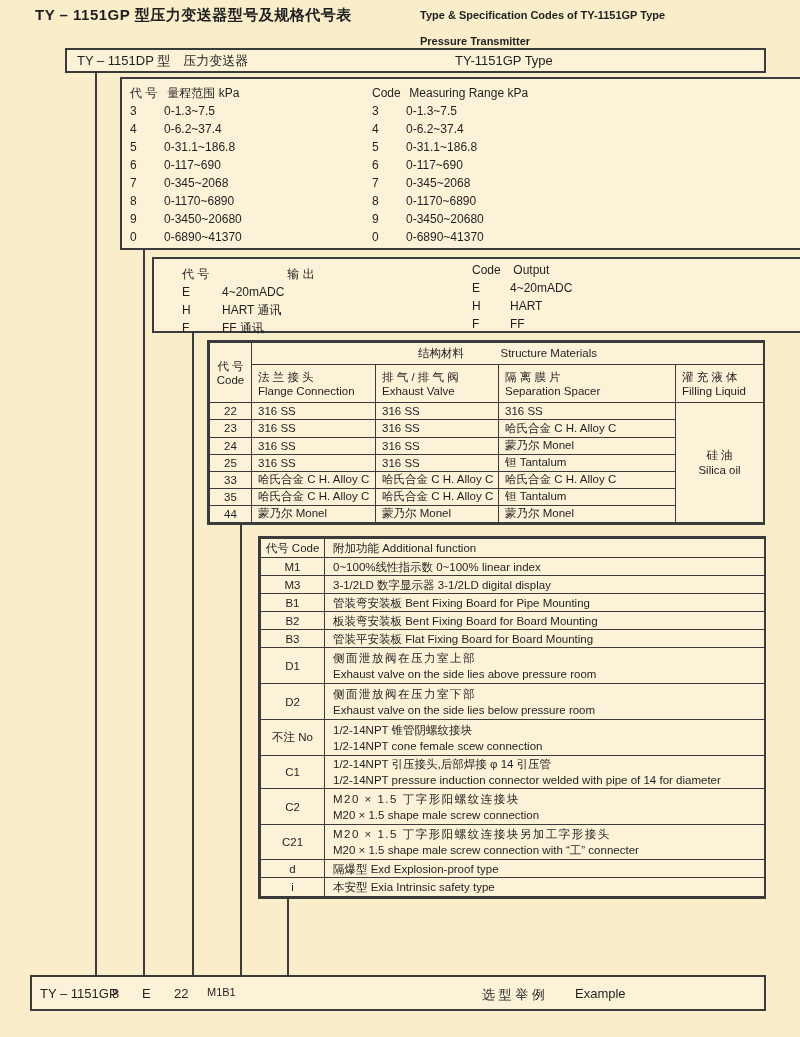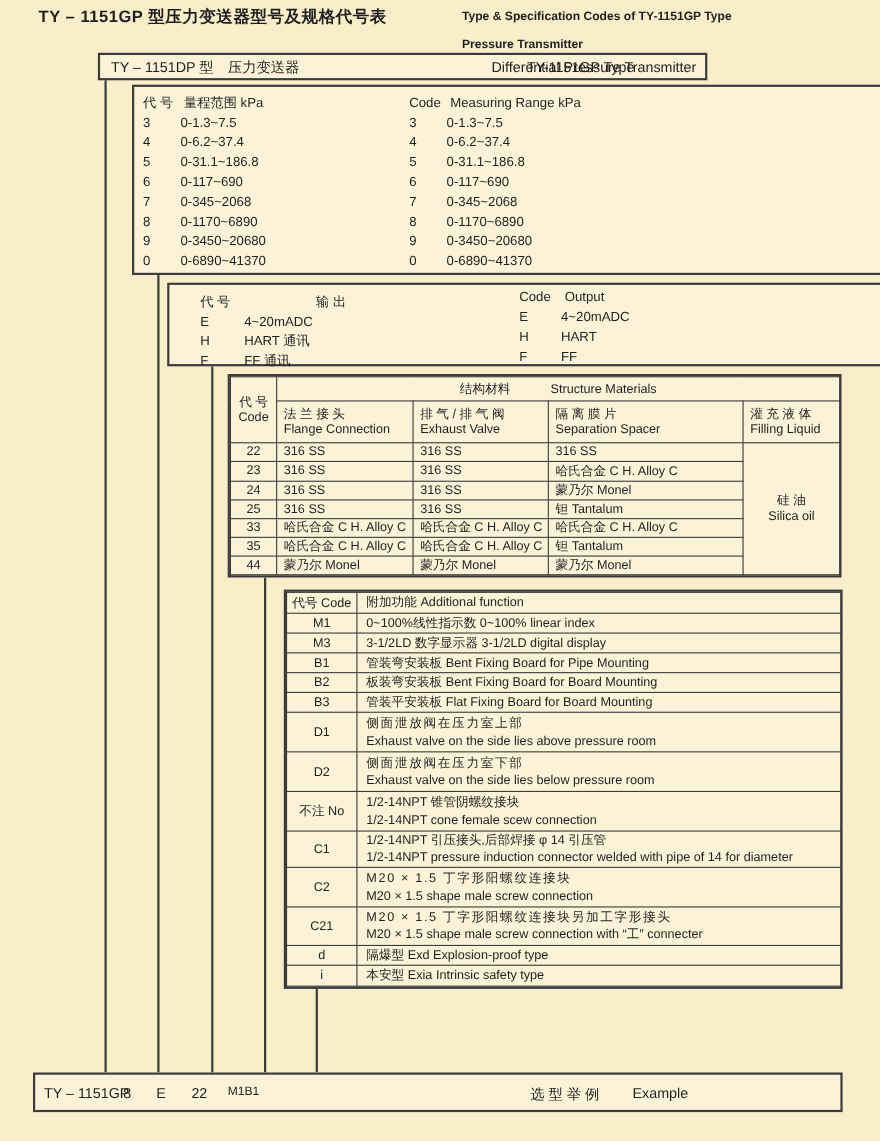--- a/index.html
+++ b/index.html
@@ -48,24 +48,23 @@
     <div class="nowrap">Type &amp; Specification Codes of TY-1151GP Type</div>
     <div class="nowrap">Pressure Transmitter</div>
   </div>
 
   <div class="vline" style="left:95px;top:72px;height:903px;"></div>
   <div class="vline" style="left:143px;top:250px;height:725px;"></div>
   <div class="vline" style="left:192px;top:333px;height:642px;"></div>
   <div class="vline" style="left:240px;top:525px;height:450px;"></div>
   <div class="vline" style="left:287px;top:899px;height:76px;"></div>
 
-  <div class="box" style="left:65px;top:48px;width:554px;height:25px;margin-left:24px;">
+  <div class="box" style="left:65px;top:48px;width:701px;height:25px;">
     <span class="abs hbox-txt nowrap" style="left:10px;top:0;">TY – 1151DP 型　压力变送器</span>
     <span class="abs hbox-txt nowrap" style="left:388px;top:0;">TY-1151GP Type</span>
-    <span class="abs hbox-txt nowrap" style="right:8px;top:0;">Differential Pressure Transmitter</span>
   </div>
 
   <div class="box" style="left:120px;top:77px;width:764px;height:173px;">
     <div class="abs sec-txt" style="left:8px;top:5px;">
       <div class="row18 nowrap">
         <span style="display:inline-block;width:34px;">代 号</span>
         <span>量程范围 kPa</span>
       </div>
       <div class="row18 nowrap"><span style="display:inline-block;width:34px;">3</span><span>0-1.3~7.5</span></div>
       <div class="row18 nowrap"><span style="display:inline-block;width:34px;">4</span><span>0-6.2~37.4</span></div>

